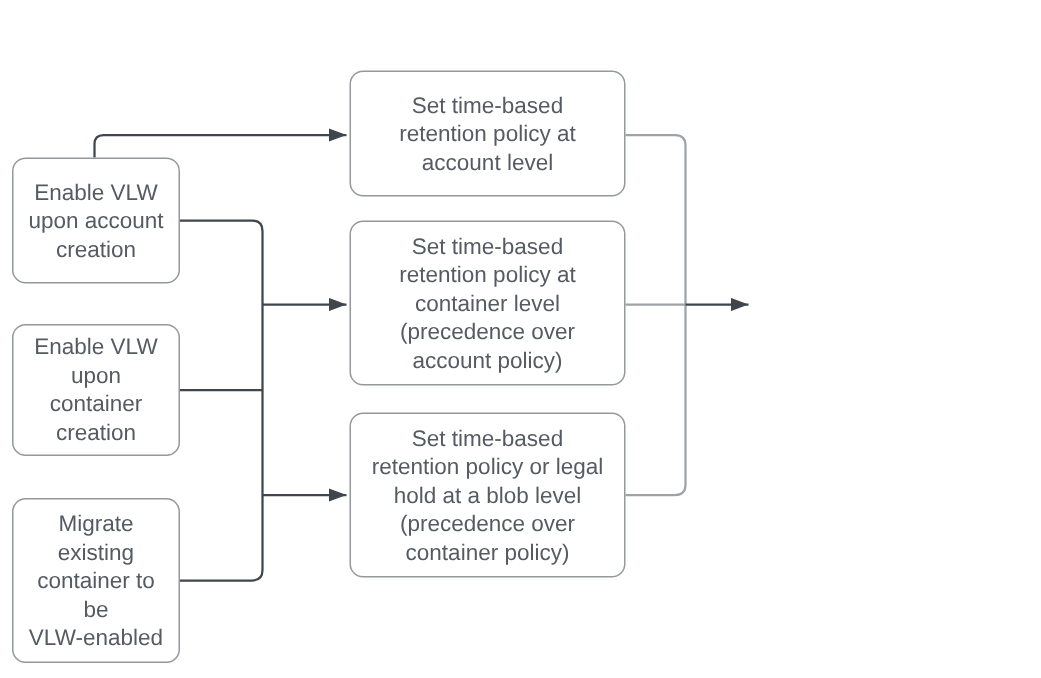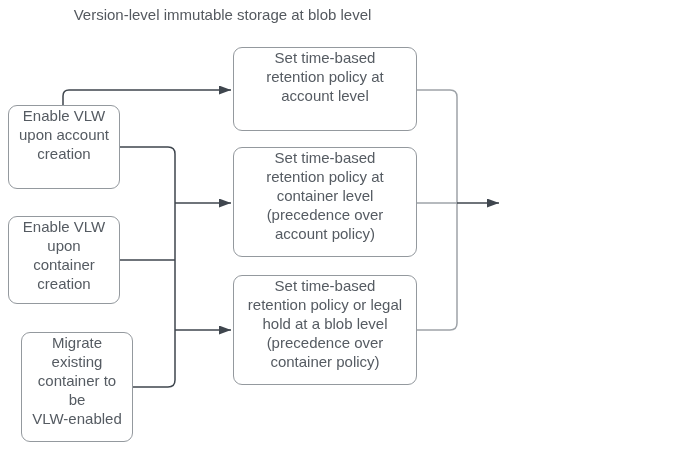--- a/index.html
+++ b/index.html
@@ -42,45 +42,45 @@
     stroke: #3F464E;
     stroke-width: 1.5;
   }
   .node {
     position: absolute;
     box-sizing: border-box;
     background: #ffffff;
     border: 1.5px solid #94999E;
     border-radius: 9px;
     display: flex;
+    align-items: center;
     justify-content: center;
     text-align: center;
     color: #555B62;
     font-size: 15px;
     line-height: 19px;
   }
   .node .node-label {
     white-space: pre-line;
     display: block;
     width: 100%;
   }
   .n-l1 { left: 8px;   top: 105px; width: 112px; height: 84px;  }
   .n-l2 { left: 8px;   top: 216px; width: 112px; height: 88px;  }
-  .n-l3 { left: 8px;   top: 332px; width: 112px; height: 110px; margin-left: 13px; }
+  .n-l3 { left: 8px;   top: 332px; width: 112px; height: 110px; }
   .n-m1 { left: 233px; top: 47px;  width: 184px; height: 84px;  }
   .n-m2 { left: 233px; top: 147px; width: 184px; height: 110px; }
   .n-m3 { left: 233px; top: 275px; width: 184px; height: 110px; }
   .n-r  { left: 501px; top: 162px; width: 182px; height: 84px;  }
 </style>
 </head>
 <body>
 
 <div id="canvas">
 
-  <div class="diagram-title">Version-level immutable storage at blob level</div>
 
   <svg class="wires" viewBox="0 0 694 452" xmlns="http://www.w3.org/2000/svg">
     <defs>
       <marker id="arrow-dark" markerUnits="userSpaceOnUse" markerWidth="12" markerHeight="9" refX="12" refY="4.5" orient="auto">
         <polygon points="0 0, 12 4.5, 0 9" fill="#3F464E"></polygon>
       </marker>
     </defs>
 
     <path class="wire-light" d="M 417 90 L 450 90 Q 457 90 457 97 L 457 323 Q 457 330 450 330 L 417 330"></path>
     <path class="wire-light" d="M 417 203 L 457 203"></path>

